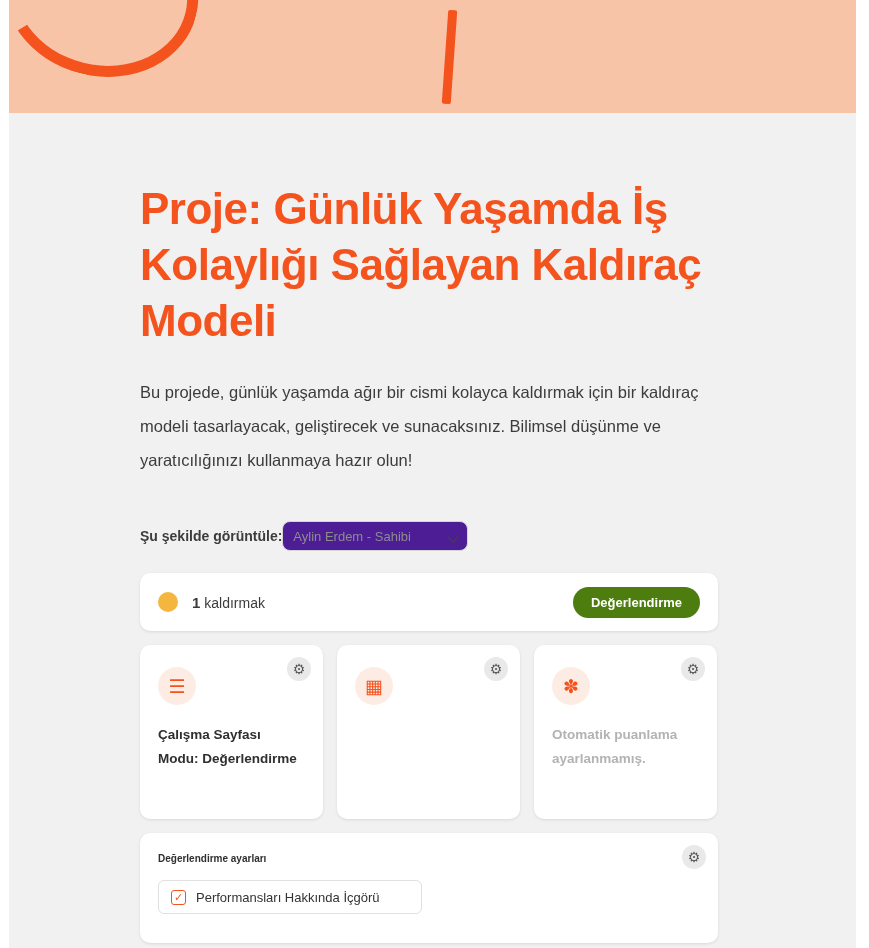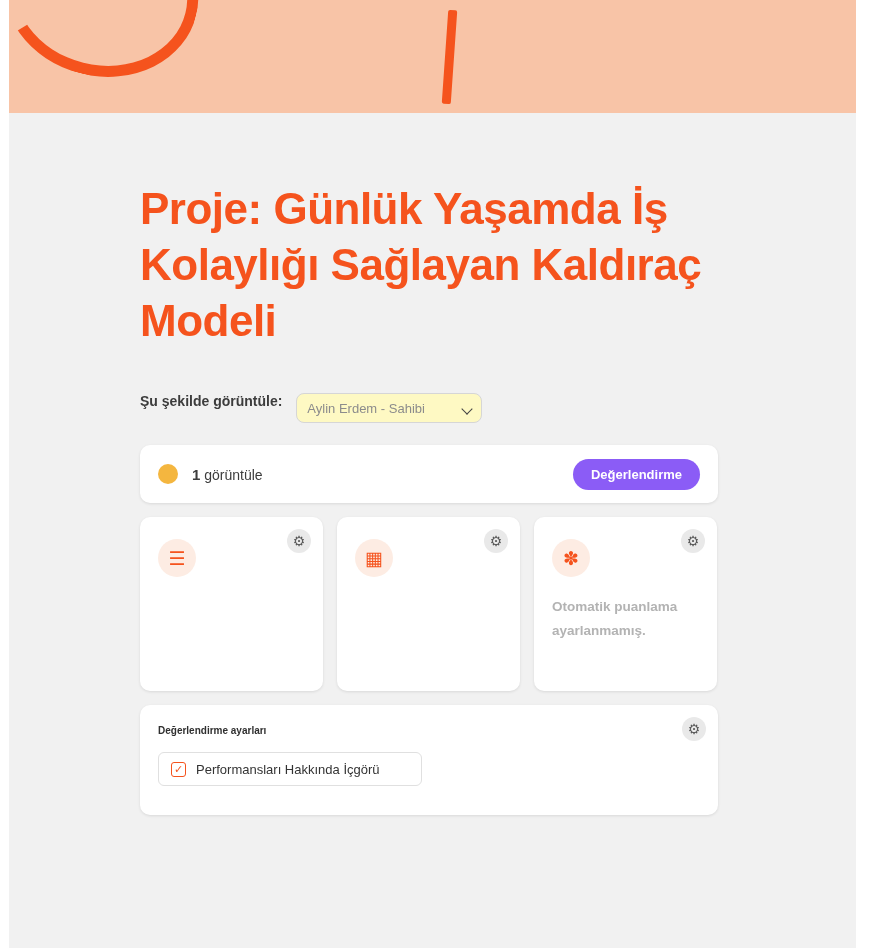--- a/index.html
+++ b/index.html
@@ -80,33 +80,34 @@
   .desc {
     margin: 26px 0 0 0;
     font-size: 16.5px;
     line-height: 34px;
     color: #3c3c3c;
     max-width: 600px;
   }
 
   .viewas-row {
     display: flex;
+    align-items: center;
     margin-top: 44px;
-    gap: 14px;
+    gap: 0;
   }
   .viewas-label {
     font-size: 14px;
     color: #3c3c3c;
     font-weight: 600;
   }
   .viewas-select {
     position: relative;
     width: 186px;
     height: 30px;
-    background: #fef9c3;
+    background: #4c1d95;
     border: 1px solid #d6d6d6;
     border-radius: 8px;
     display: flex;
     align-items: center;
     padding: 0 10px;
     font-size: 13px;
     color: #8c8c8c;
   }
   .viewas-select .chev {
     position: absolute;
@@ -141,21 +142,21 @@
     flex: none;
   }
   .submit-text {
     margin-left: 14px;
     font-size: 14px;
     color: #3c3c3c;
   }
   .submit-text b { font-weight: bold; font-size: 15px; }
   .eval-btn {
     margin-left: auto;
-    background: #8b5cf6;
+    background: #4d7c0f;
     color: #ffffff;
     font-size: 13px;
     font-weight: bold;
     border: none;
     border-radius: 16px;
     padding: 8px 18px;
     cursor: pointer;
   }
 
   .tiles {
@@ -273,43 +274,45 @@
 
   <div class="banner">
     <div class="banner-swoosh"></div>
     <div class="banner-bar"></div>
   </div>
 
   <div class="content">
 
     <h1 class="title">Proje: Günlük Yaşamda İş Kolaylığı Sağlayan Kaldıraç Modeli</h1>
 
+    <p class="desc">Bu projede, günlük yaşamda ağır bir cismi kolayca kaldırmak için bir kaldıraç modeli tasarlayacak, geliştirecek ve sunacaksınız. Bilimsel düşünme ve yaratıcılığınızı kullanmaya hazır olun!</p>
 
     <div class="viewas-row">
       <span class="viewas-label">Şu şekilde görüntüle:</span>
       <div class="viewas-select">
         <span>Aylin Erdem - Sahibi</span>
         <span class="chev"></span>
       </div>
     </div>
 
     <div class="card submit-card">
       <span class="dot-yellow"></span>
       <span class="submit-text">
         <b>1</b>
-        <span>görüntüle</span>
+        <span>kaldırmak</span>
       </span>
       <button class="eval-btn">Değerlendirme</button>
     </div>
 
     <div class="tiles">
 
       <div class="card tile">
         <div class="gear">⚙</div>
         <div class="tile-icon">☰</div>
+        <div class="tile-text">Çalışma Sayfası Modu: Değerlendirme</div>
       </div>
 
       <div class="card tile">
         <div class="gear">⚙</div>
         <div class="tile-icon">▦</div>
       </div>
 
       <div class="card tile">
         <div class="gear">⚙</div>
         <div class="tile-icon">✽</div>

